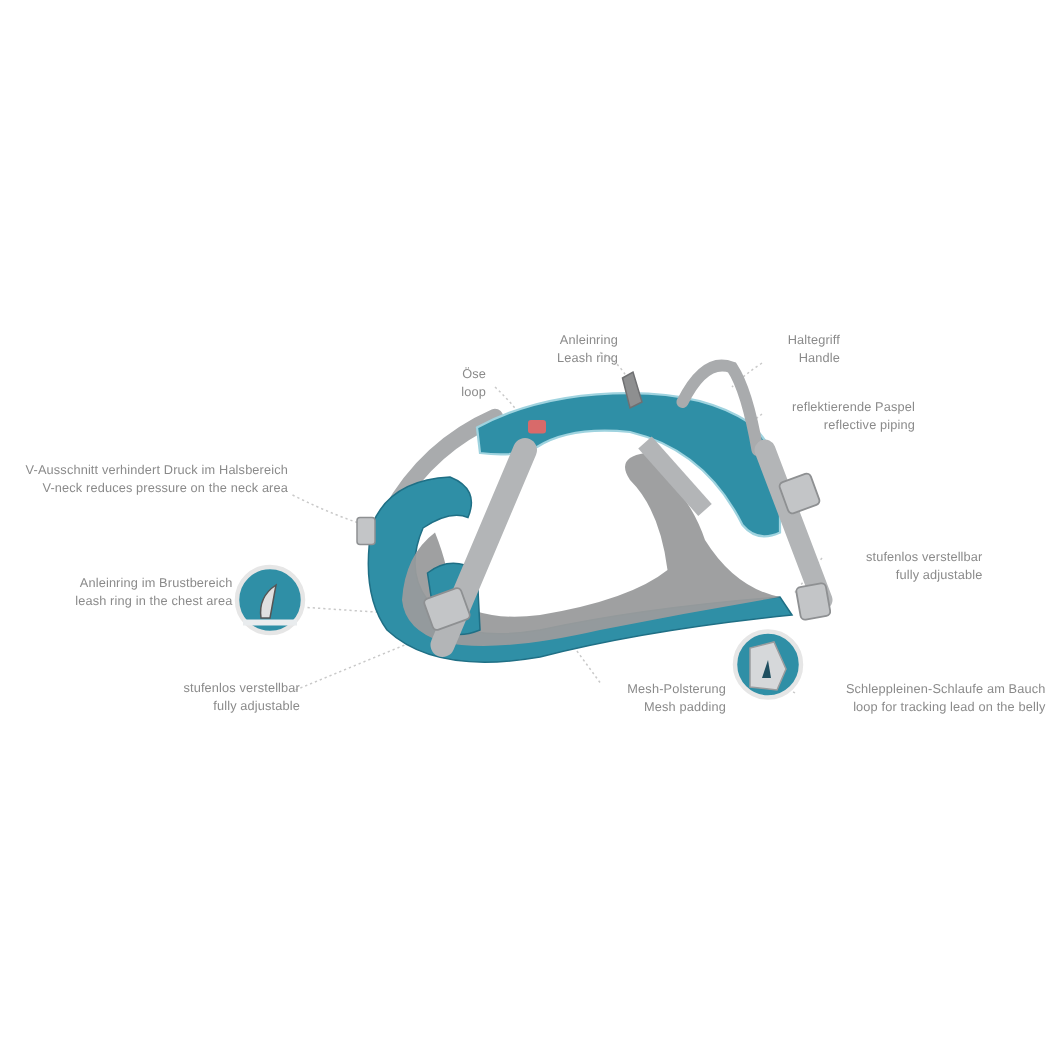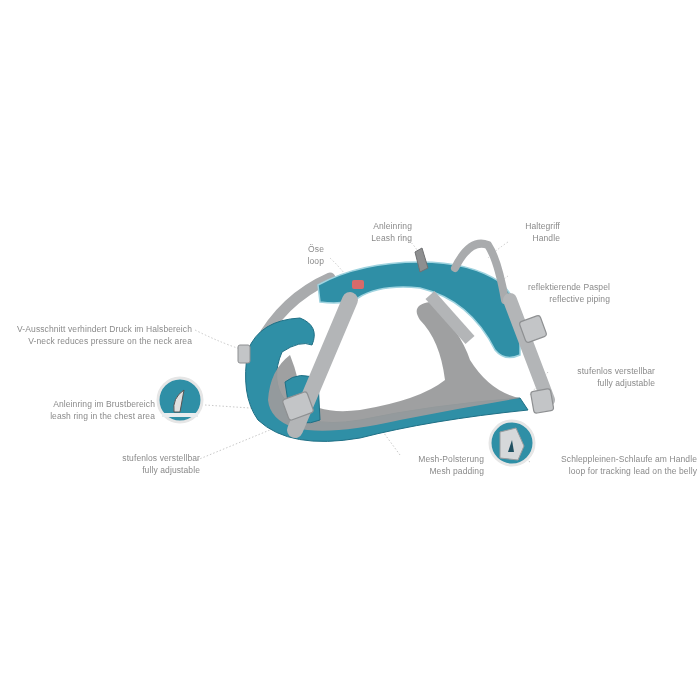--- a/index.html
+++ b/index.html
@@ -2,21 +2,21 @@
 <html><head>
   <meta charset="utf-8">
   <style>
     html, body { margin: 0; padding: 0; background: #ffffff; }
     body { width: 700px; height: 700px; position: relative; overflow: hidden;
            font-family: "Liberation Sans", sans-serif; }
     .canvas { position: absolute; left: 0; top: 0; width: 700px; height: 700px; }
     .label { position: absolute; font-size: 8.5px; line-height: 12px; color: #8a8a8a;
              white-space: nowrap; letter-spacing: 0.1px; }
     .label .line { display: block; }
-    .ta-r { text-align: right; margin-top: 16px; }
+    .ta-r { text-align: right; }
     .ta-c { text-align: right; }
     svg { position: absolute; left: 0; top: 0; }
   </style>
 </head>
 <body>
 
 <div class="canvas">
 
   <svg width="700" height="700" viewBox="0 0 700 700">
 
@@ -112,17 +112,17 @@
     <span class="line">stufenlos verstellbar</span>
     <span class="line">fully adjustable</span>
   </div>
 
   <div class="label ta-c" style="left:392px; top:453px; width:80px;margin-left:12px;">
     <span class="line">Mesh-Polsterung</span>
     <span class="line">Mesh padding</span>
   </div>
 
   <div class="label ta-c" style="left:537px; top:453px; width:160px;">
-    <span class="line">Schleppleinen-Schlaufe am Handle</span>
+    <span class="line">Schleppleinen-Schlaufe am Bauch</span>
     <span class="line">loop for tracking lead on the belly</span>
   </div>
 
 </div>
 
 </body></html>

